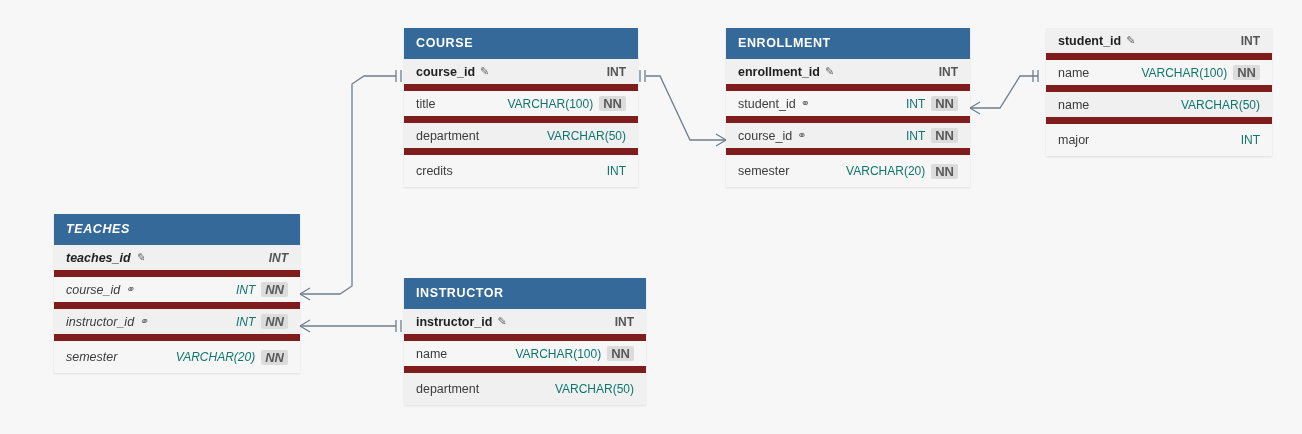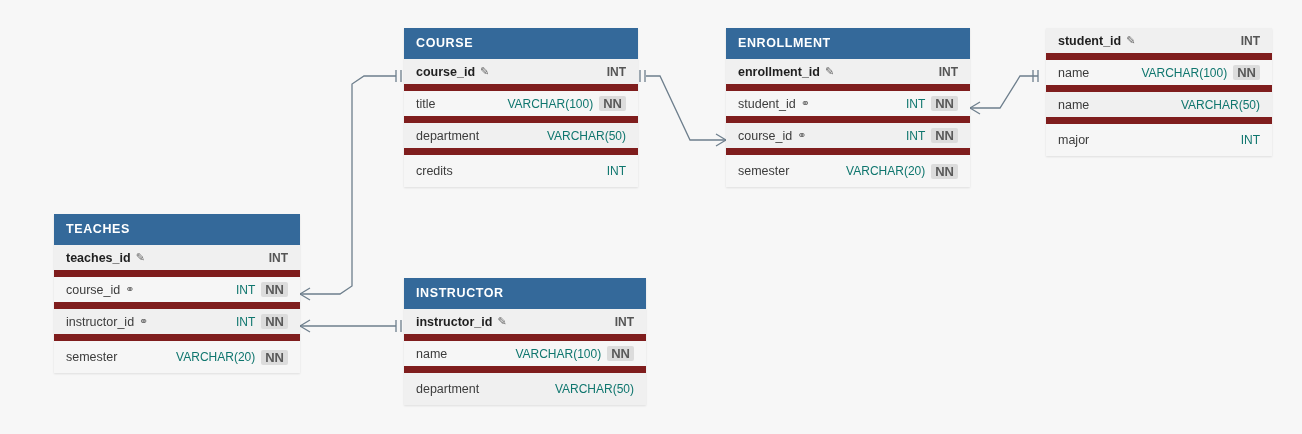--- a/index.html
+++ b/index.html
@@ -203,21 +203,21 @@
       <span class="spacer"></span>
       <span class="attr-type">VARCHAR(50)</span>
     </div>
     <div class="attr-row alt">
       <span class="attr-name">major</span>
       <span class="spacer"></span>
       <span class="attr-type">INT</span>
     </div>
   </div>
 
-  <div class="entity" style="left:54px; top:214px; width:246px;">
+  <div class="entity" style="left:54px; top:214px; width:246px;font-style:italic;">
     <div class="entity-header">TEACHES</div>
     <div class="attr-row pk">
       <span class="attr-name">teaches_id</span>
       <span class="key-icon">✎</span>
       <span class="spacer"></span>
       <span class="attr-type">INT</span>
     </div>
     <div class="attr-row alt">
       <span class="attr-name">course_id</span>
       <span class="key-icon">⚭</span>

